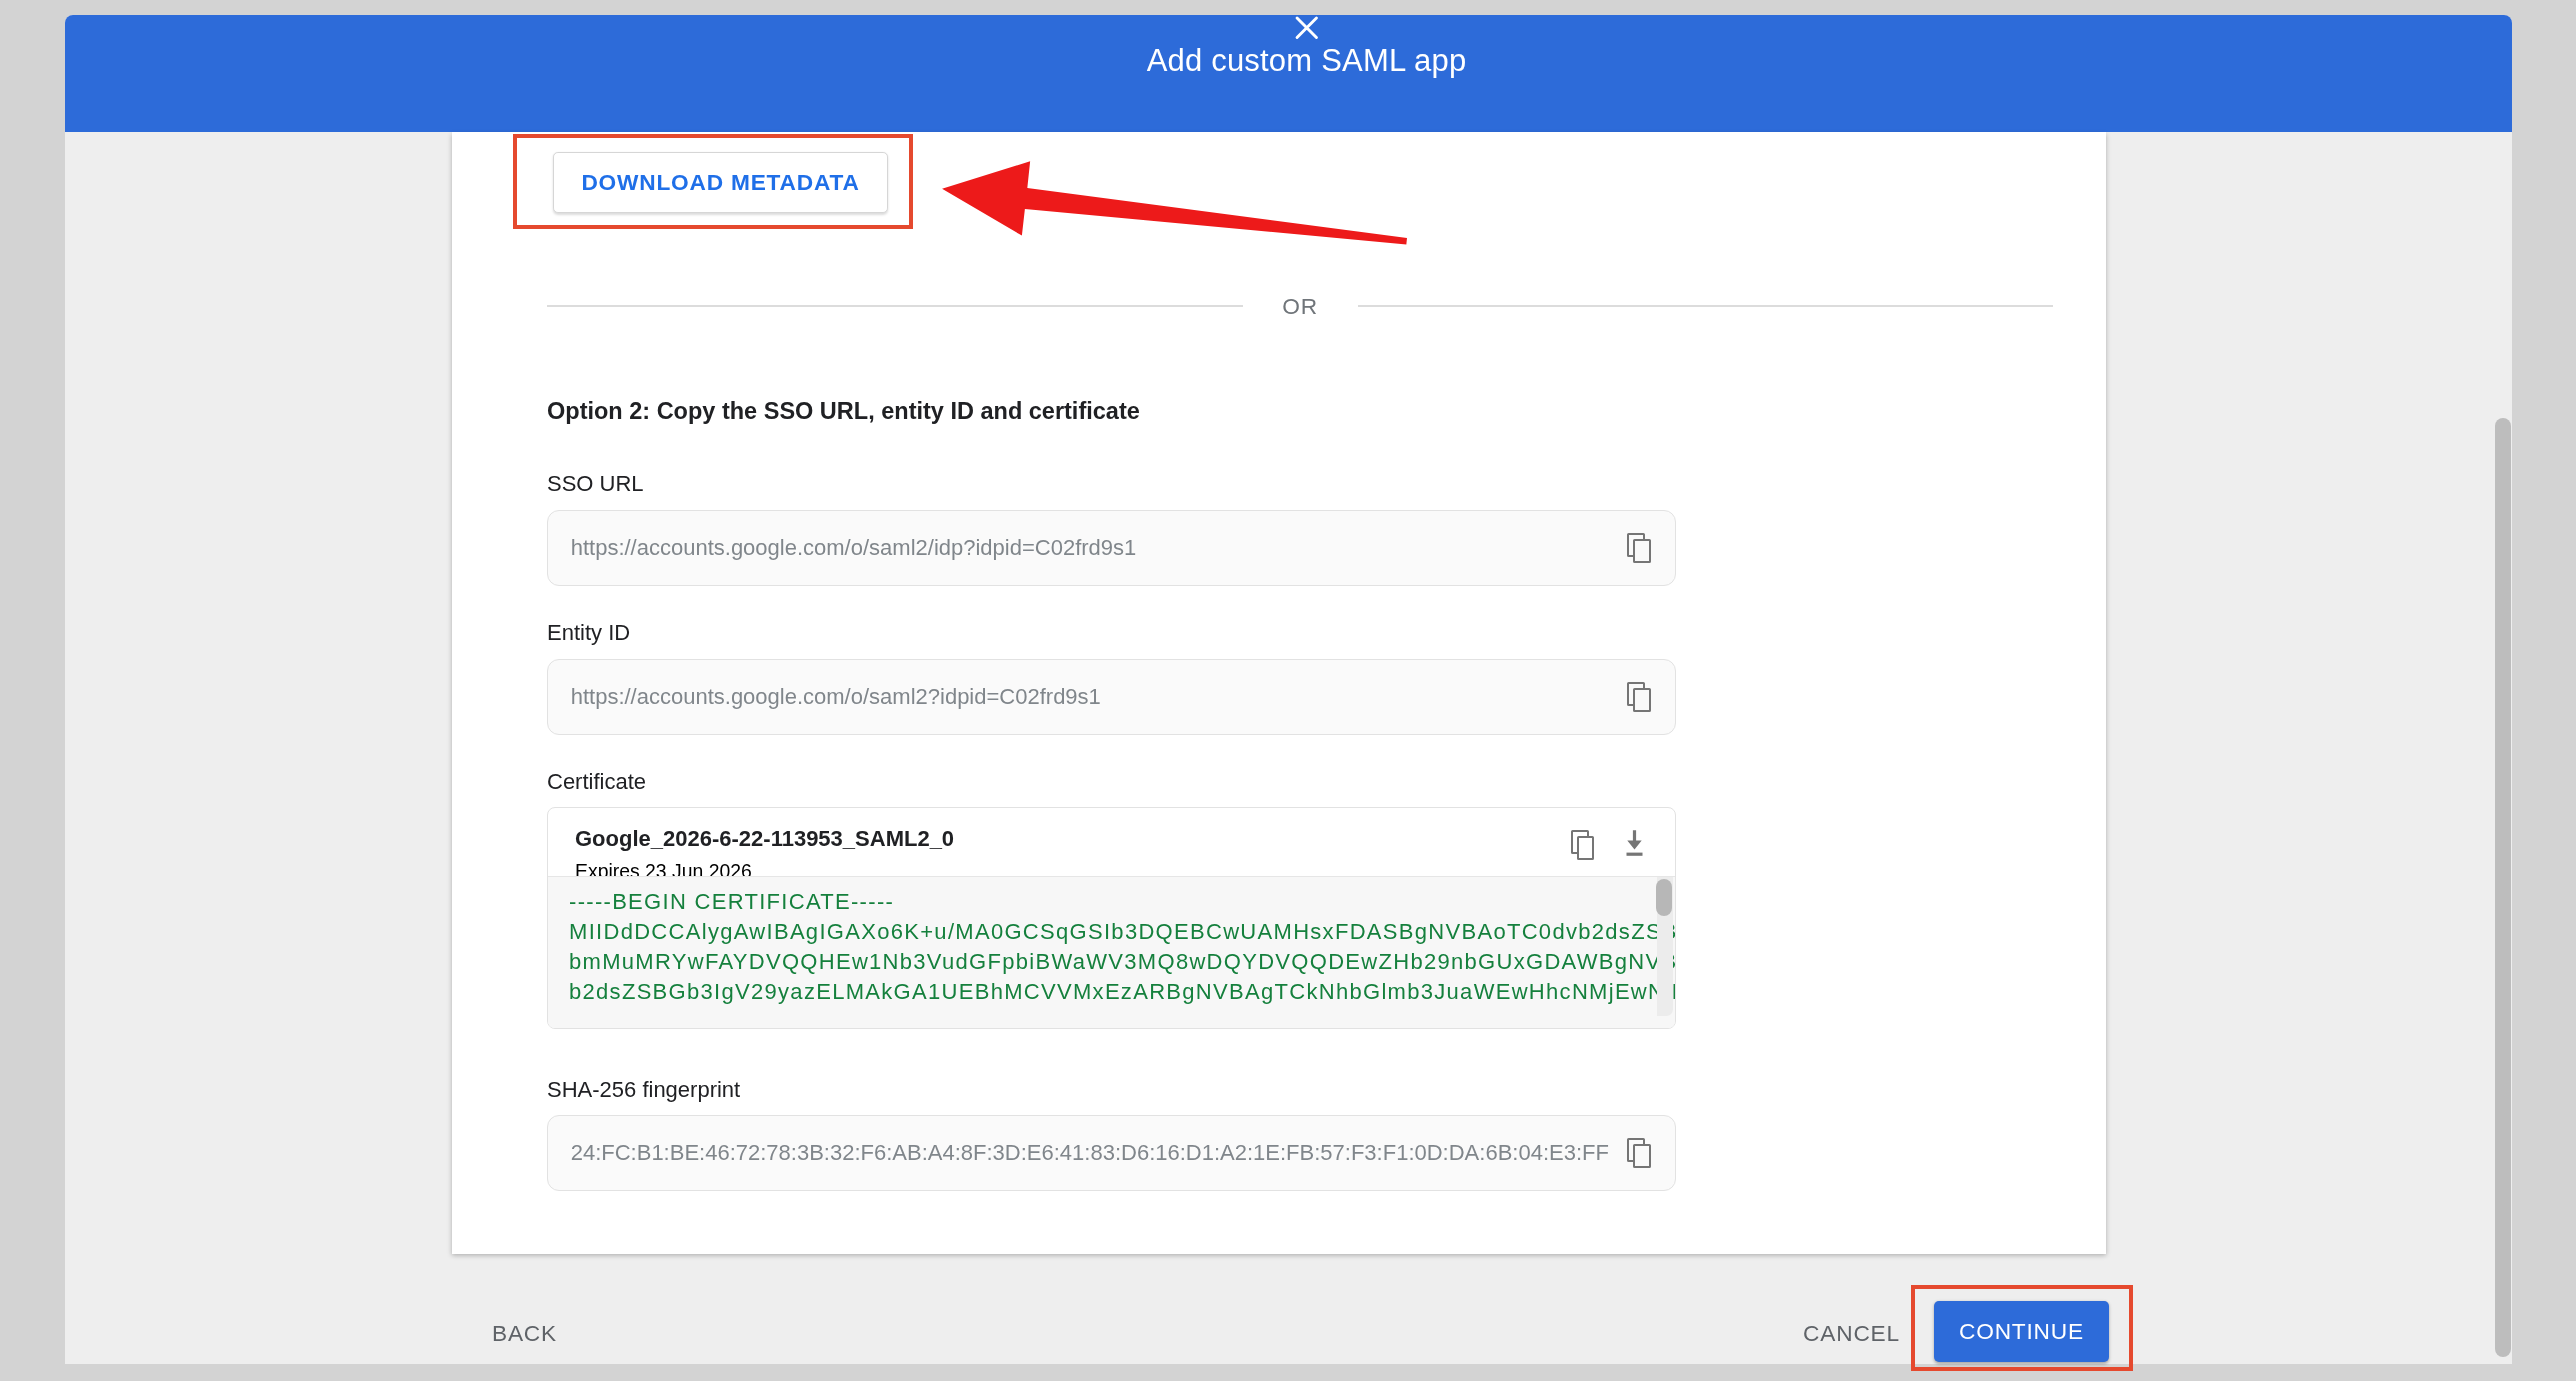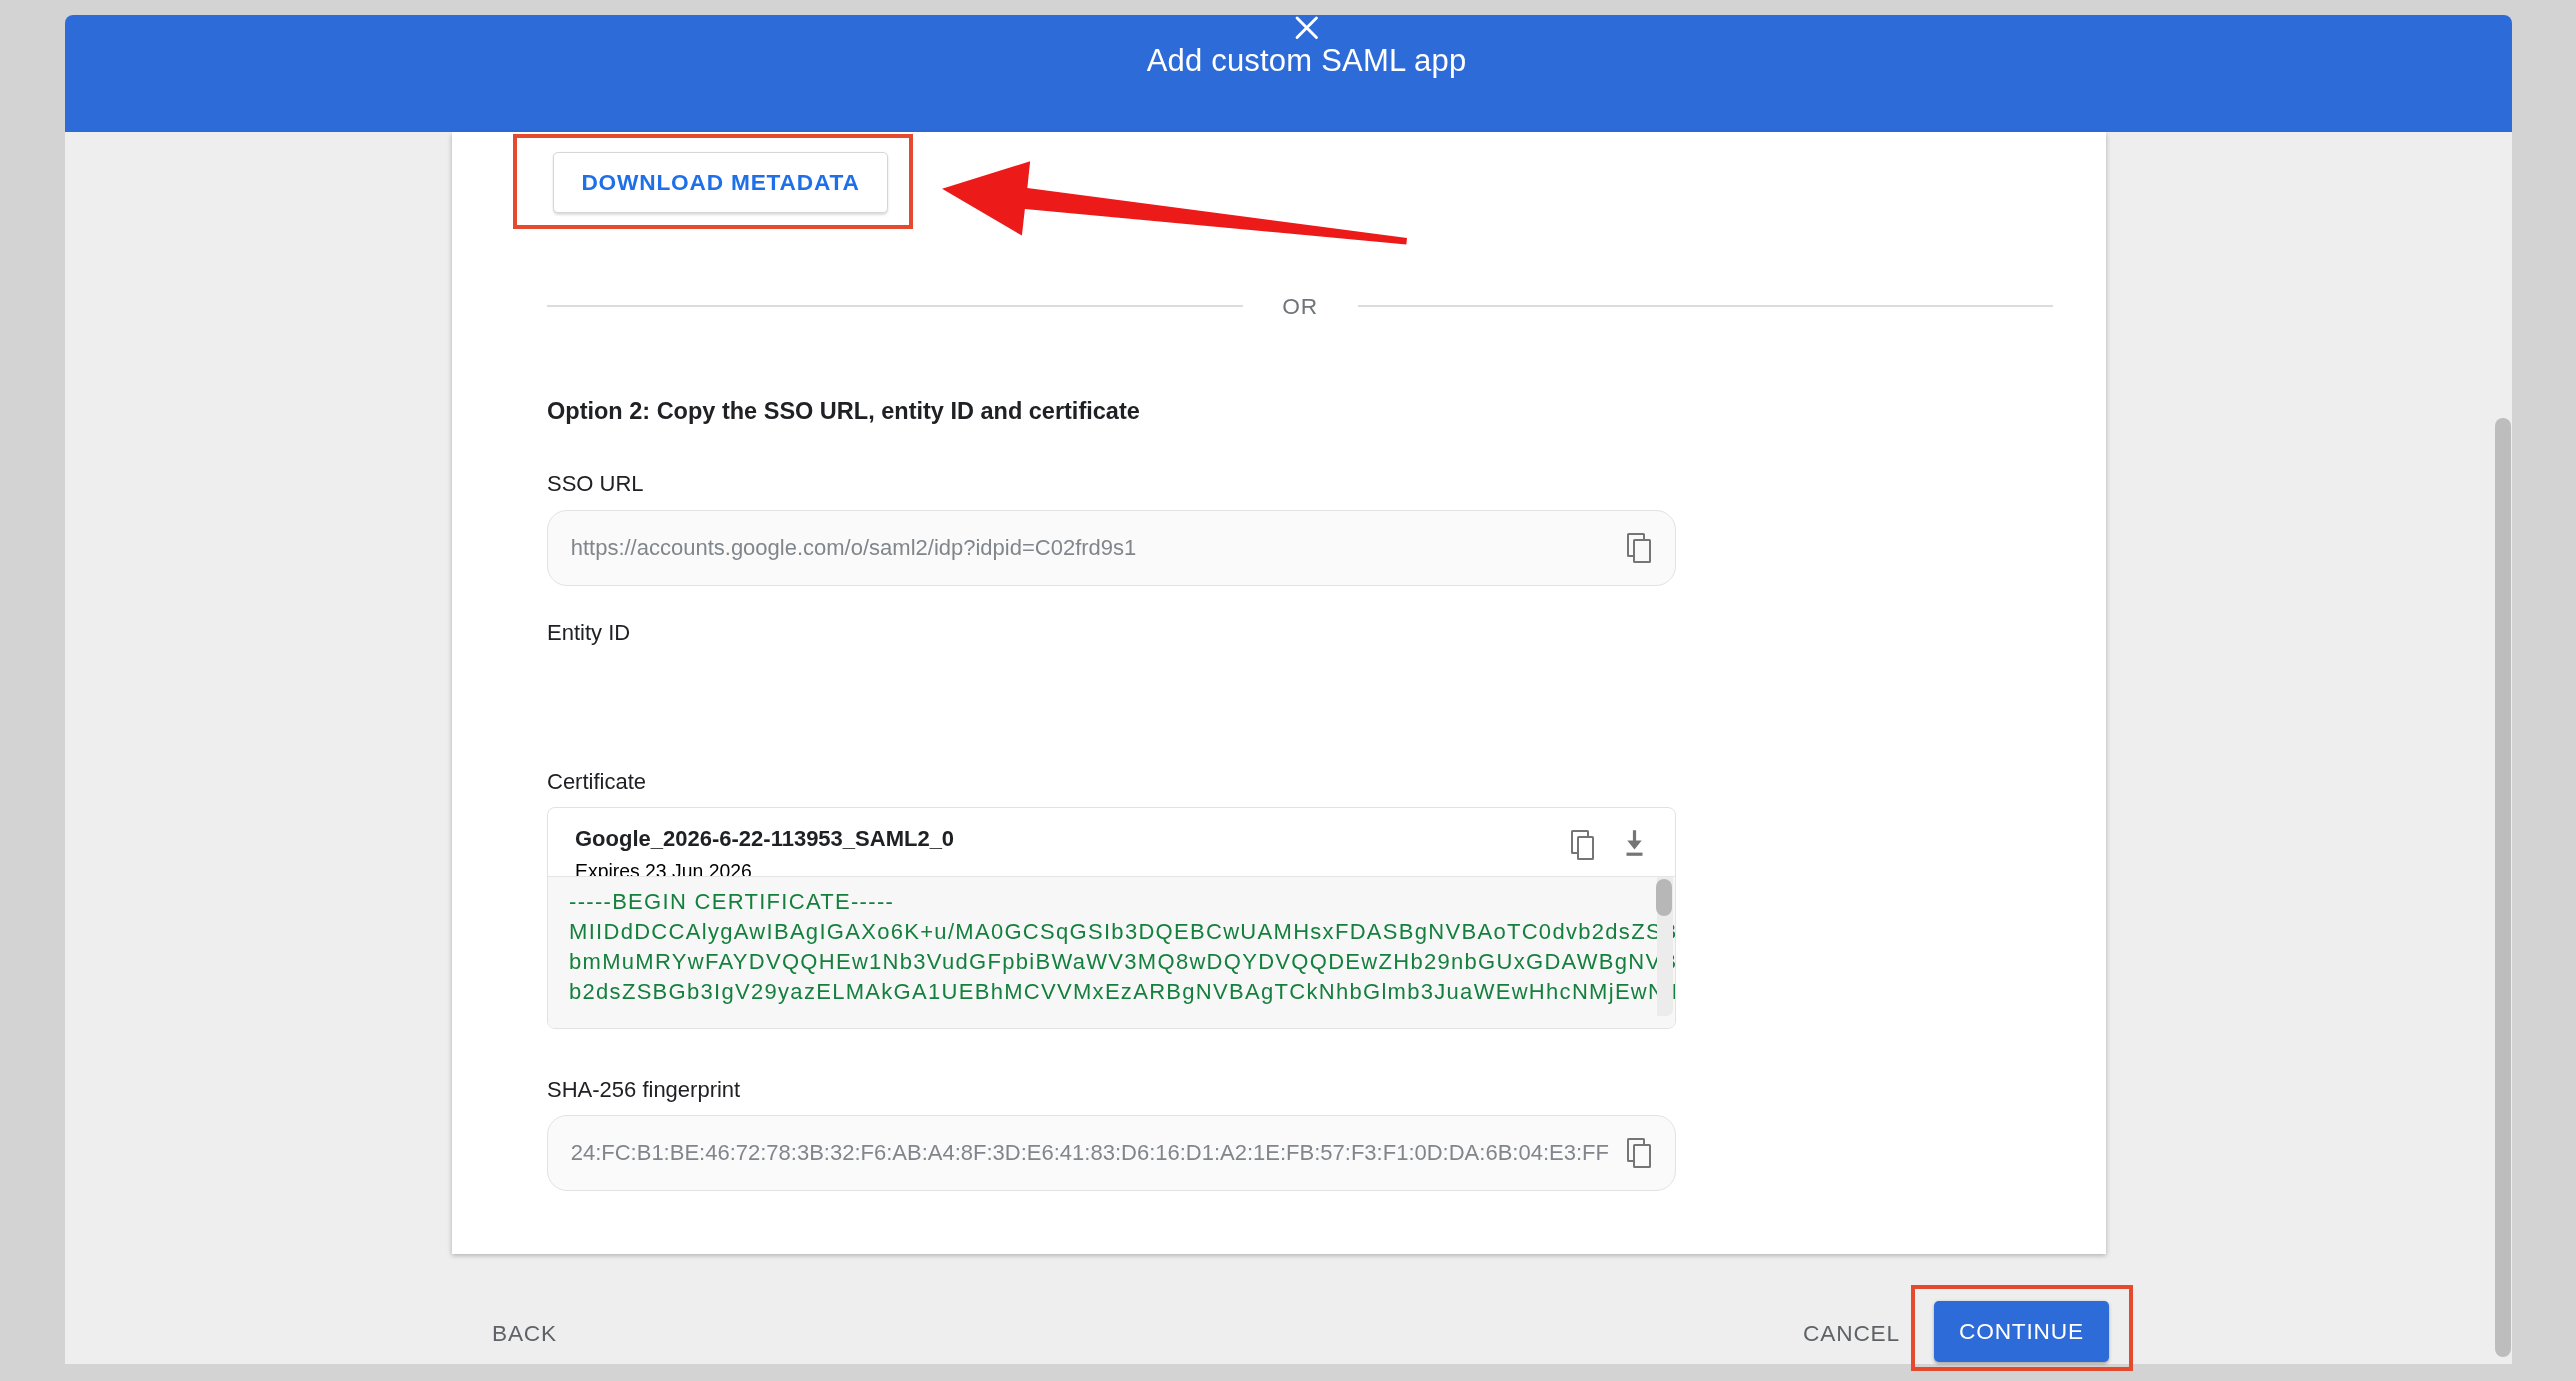--- a/index.html
+++ b/index.html
@@ -32,21 +32,21 @@
   .or-text{margin:0 22.7px;color:#70757a;font-size:22.7px;font-weight:500;letter-spacing:0.8px;}
 
   .h-option2{left:547px;top:398px;font-size:23.5px;font-weight:bold;color:#202124;}
 
   .field-label{font-size:22px;color:#202124;}
   .lbl-sso{left:547px;top:471px;}
   .lbl-entity{left:547px;top:620px;}
   .lbl-cert{left:547px;top:769px;}
   .lbl-sha{left:547px;top:1077px;}
 
-  .field{width:1129px;height:76px;background:#fafafa;border:1.6px solid #e2e2e2;border-radius:20px;
+  .field{width:1129px;height:76px;background:#fafafa;border:1.6px solid #e2e2e2;border-radius:12px;
     display:flex;align-items:center;justify-content:space-between;padding:0 22.7px;}
   .f-sso{left:547px;top:510px;}
   .f-entity{left:547px;top:659px;}
   .f-sha{left:547px;top:1115px;}
   .field-value{font-size:22px;color:#80868b;white-space:nowrap;overflow:hidden;}
 
   
   .copy-ic{position:relative;width:26px;height:32px;display:inline-block;cursor:pointer;flex:0 0 auto;--icon-bg:#fafafa;}
   .copy-ic::before{content:"";position:absolute;left:0.8px;top:0.8px;width:13.8px;height:20px;border:2.4px solid #757575;border-radius:1.6px;}
   .copy-ic::after{content:"";position:absolute;left:6.5px;top:7.3px;width:13.8px;height:20px;border:2.4px solid #757575;border-radius:1.6px;background:var(--icon-bg);}
@@ -111,20 +111,24 @@
 
   <div class="abs h-option2">Option 2: Copy the SSO URL, entity ID and certificate</div>
 
   <div class="abs field-label lbl-sso">SSO URL</div>
   <div class="abs field f-sso">
     <div class="field-value">https://accounts.google.com/o/saml2/idp?idpid=C02frd9s1</div>
     <span class="copy-ic"></span>
   </div>
 
   <div class="abs field-label lbl-entity">Entity ID</div>
+  <div class="abs field f-entity">
+    <div class="field-value">https://accounts.google.com/o/saml2?idpid=C02frd9s1</div>
+    <span class="copy-ic"></span>
+  </div>
 
   <div class="abs field-label lbl-cert">Certificate</div>
   <div class="abs cert-card">
     <div class="cert-name">Google_2026-6-22-113953_SAML2_0</div>
     <div class="cert-expires">Expires 23 Jun 2026</div>
     <span class="copy-ic cert-copy"></span>
     <span class="cert-dl">
       <svg width="29" height="32" viewBox="0 0 36 40">
         <path d="M16 4 h4 v13 h7 l-9 11 -9,-11 h7 z" fill="#757575"></path>
         <rect x="8" y="32" width="20" height="4" fill="#757575"></rect>

